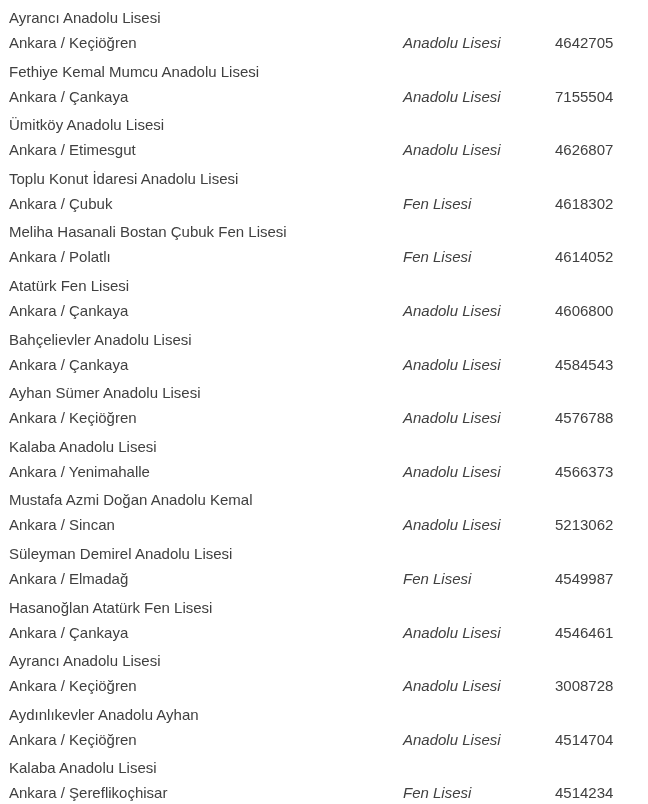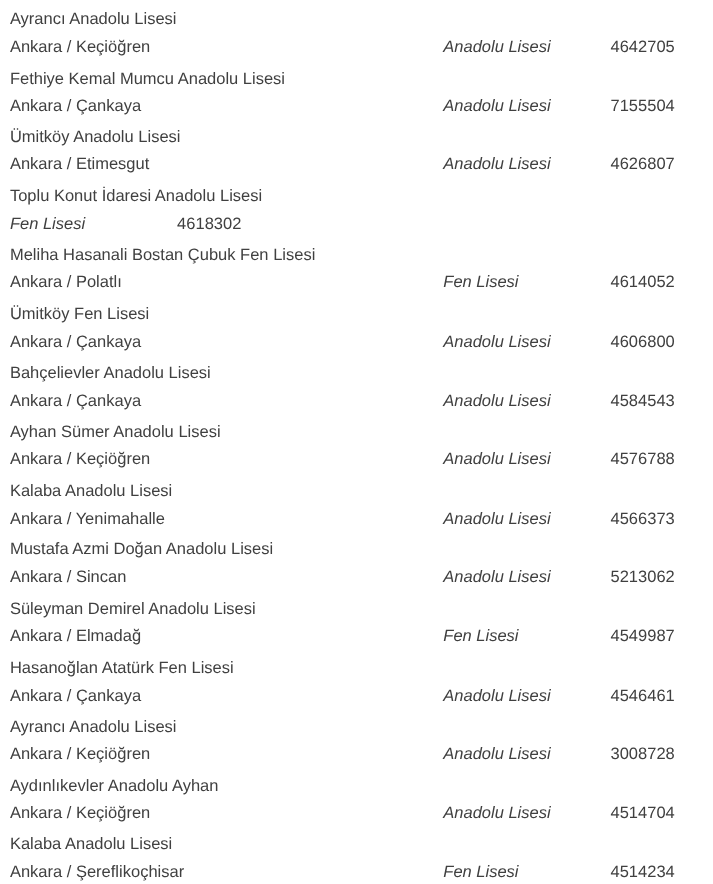--- a/index.html
+++ b/index.html
@@ -76,36 +76,37 @@
     <div class="second-line">
       <div class="school-location">Ankara / Etimesgut</div>
       <div class="school-type">Anadolu Lisesi</div>
       <div class="school-code">4626807</div>
     </div>
   </div>
 
   <div class="row">
     <div class="school-name">Toplu Konut İdaresi Anadolu Lisesi</div>
     <div class="second-line">
+      <div class="school-location">Ankara / Çubuk</div>
       <div class="school-type">Fen Lisesi</div>
       <div class="school-code">4618302</div>
     </div>
   </div>
 
   <div class="row">
     <div class="school-name">Meliha Hasanali Bostan Çubuk Fen Lisesi</div>
     <div class="second-line">
       <div class="school-location">Ankara / Polatlı</div>
       <div class="school-type">Fen Lisesi</div>
       <div class="school-code">4614052</div>
     </div>
   </div>
 
   <div class="row">
-    <div class="school-name">Ümitköy Fen Lisesi</div>
+    <div class="school-name">Atatürk Fen Lisesi</div>
     <div class="second-line">
       <div class="school-location">Ankara / Çankaya</div>
       <div class="school-type">Anadolu Lisesi</div>
       <div class="school-code">4606800</div>
     </div>
   </div>
 
   <div class="row">
     <div class="school-name">Bahçelievler Anadolu Lisesi</div>
     <div class="second-line">
@@ -127,21 +128,21 @@
   <div class="row">
     <div class="school-name">Kalaba Anadolu Lisesi</div>
     <div class="second-line">
       <div class="school-location">Ankara / Yenimahalle</div>
       <div class="school-type">Anadolu Lisesi</div>
       <div class="school-code">4566373</div>
     </div>
   </div>
 
   <div class="row">
-    <div class="school-name">Mustafa Azmi Doğan Anadolu Lisesi</div>
+    <div class="school-name">Mustafa Azmi Doğan Anadolu Kemal</div>
     <div class="second-line">
       <div class="school-location">Ankara / Sincan</div>
       <div class="school-type">Anadolu Lisesi</div>
       <div class="school-code">5213062</div>
     </div>
   </div>
 
   <div class="row">
     <div class="school-name">Süleyman Demirel Anadolu Lisesi</div>
     <div class="second-line">

